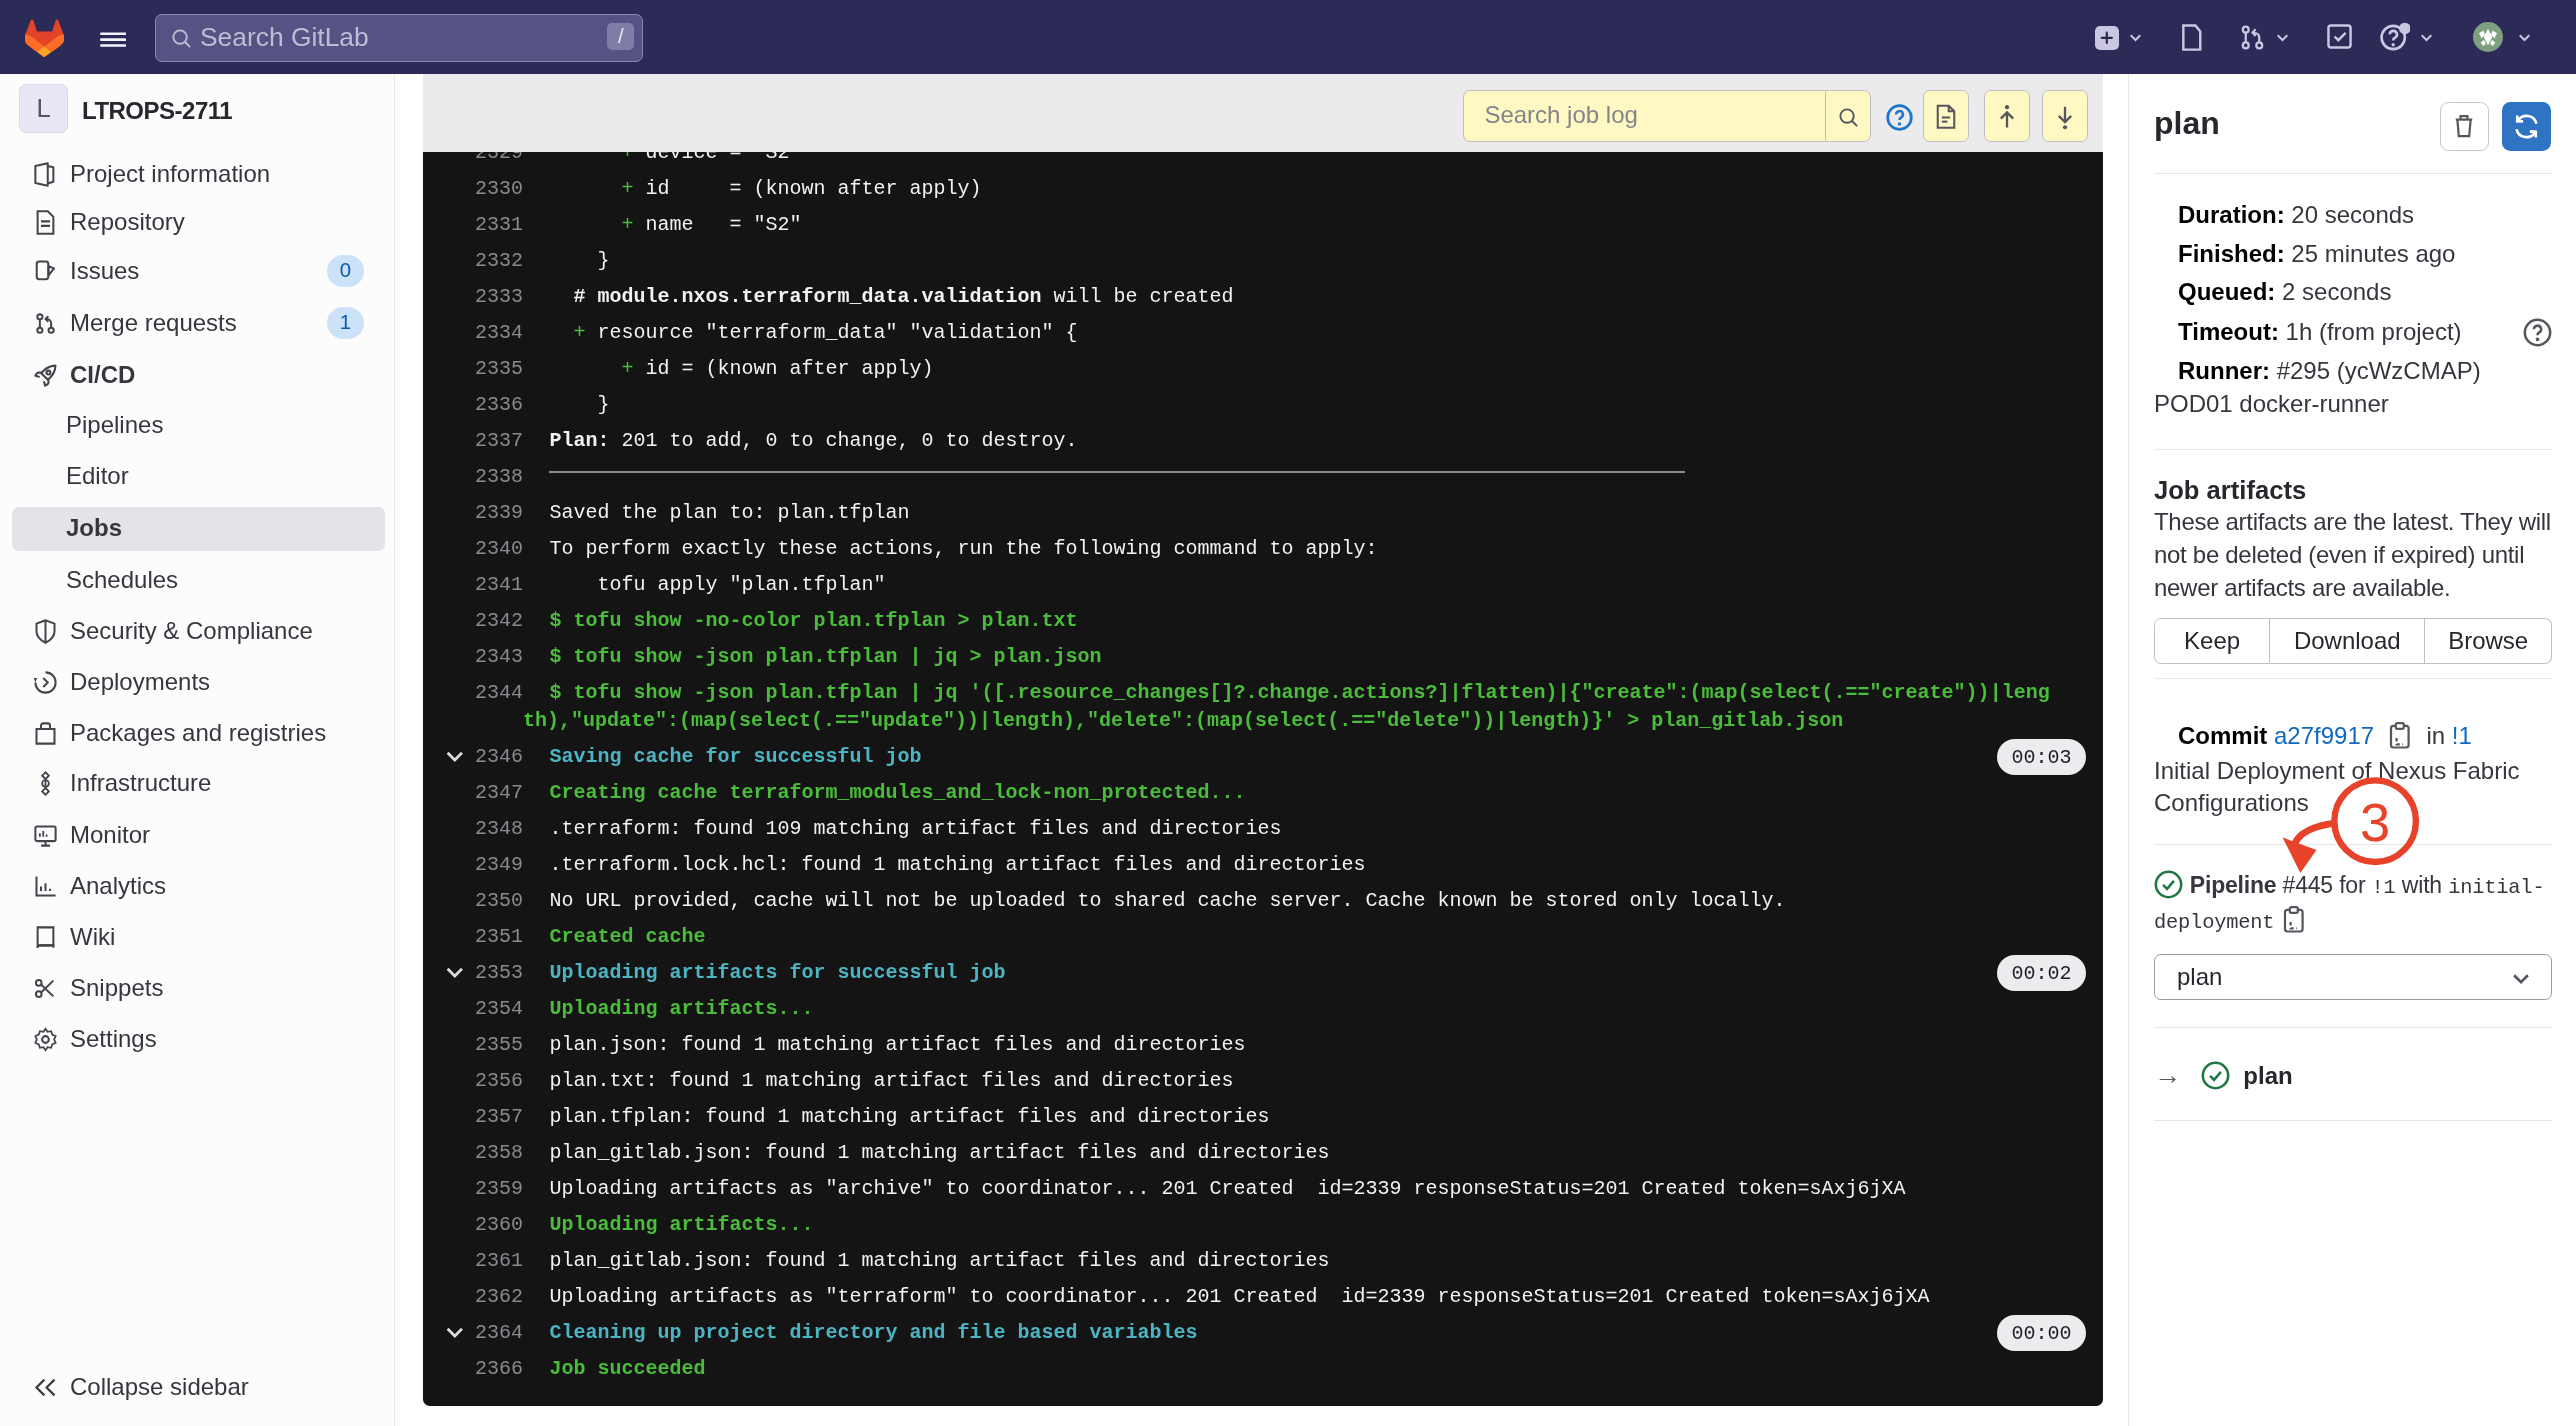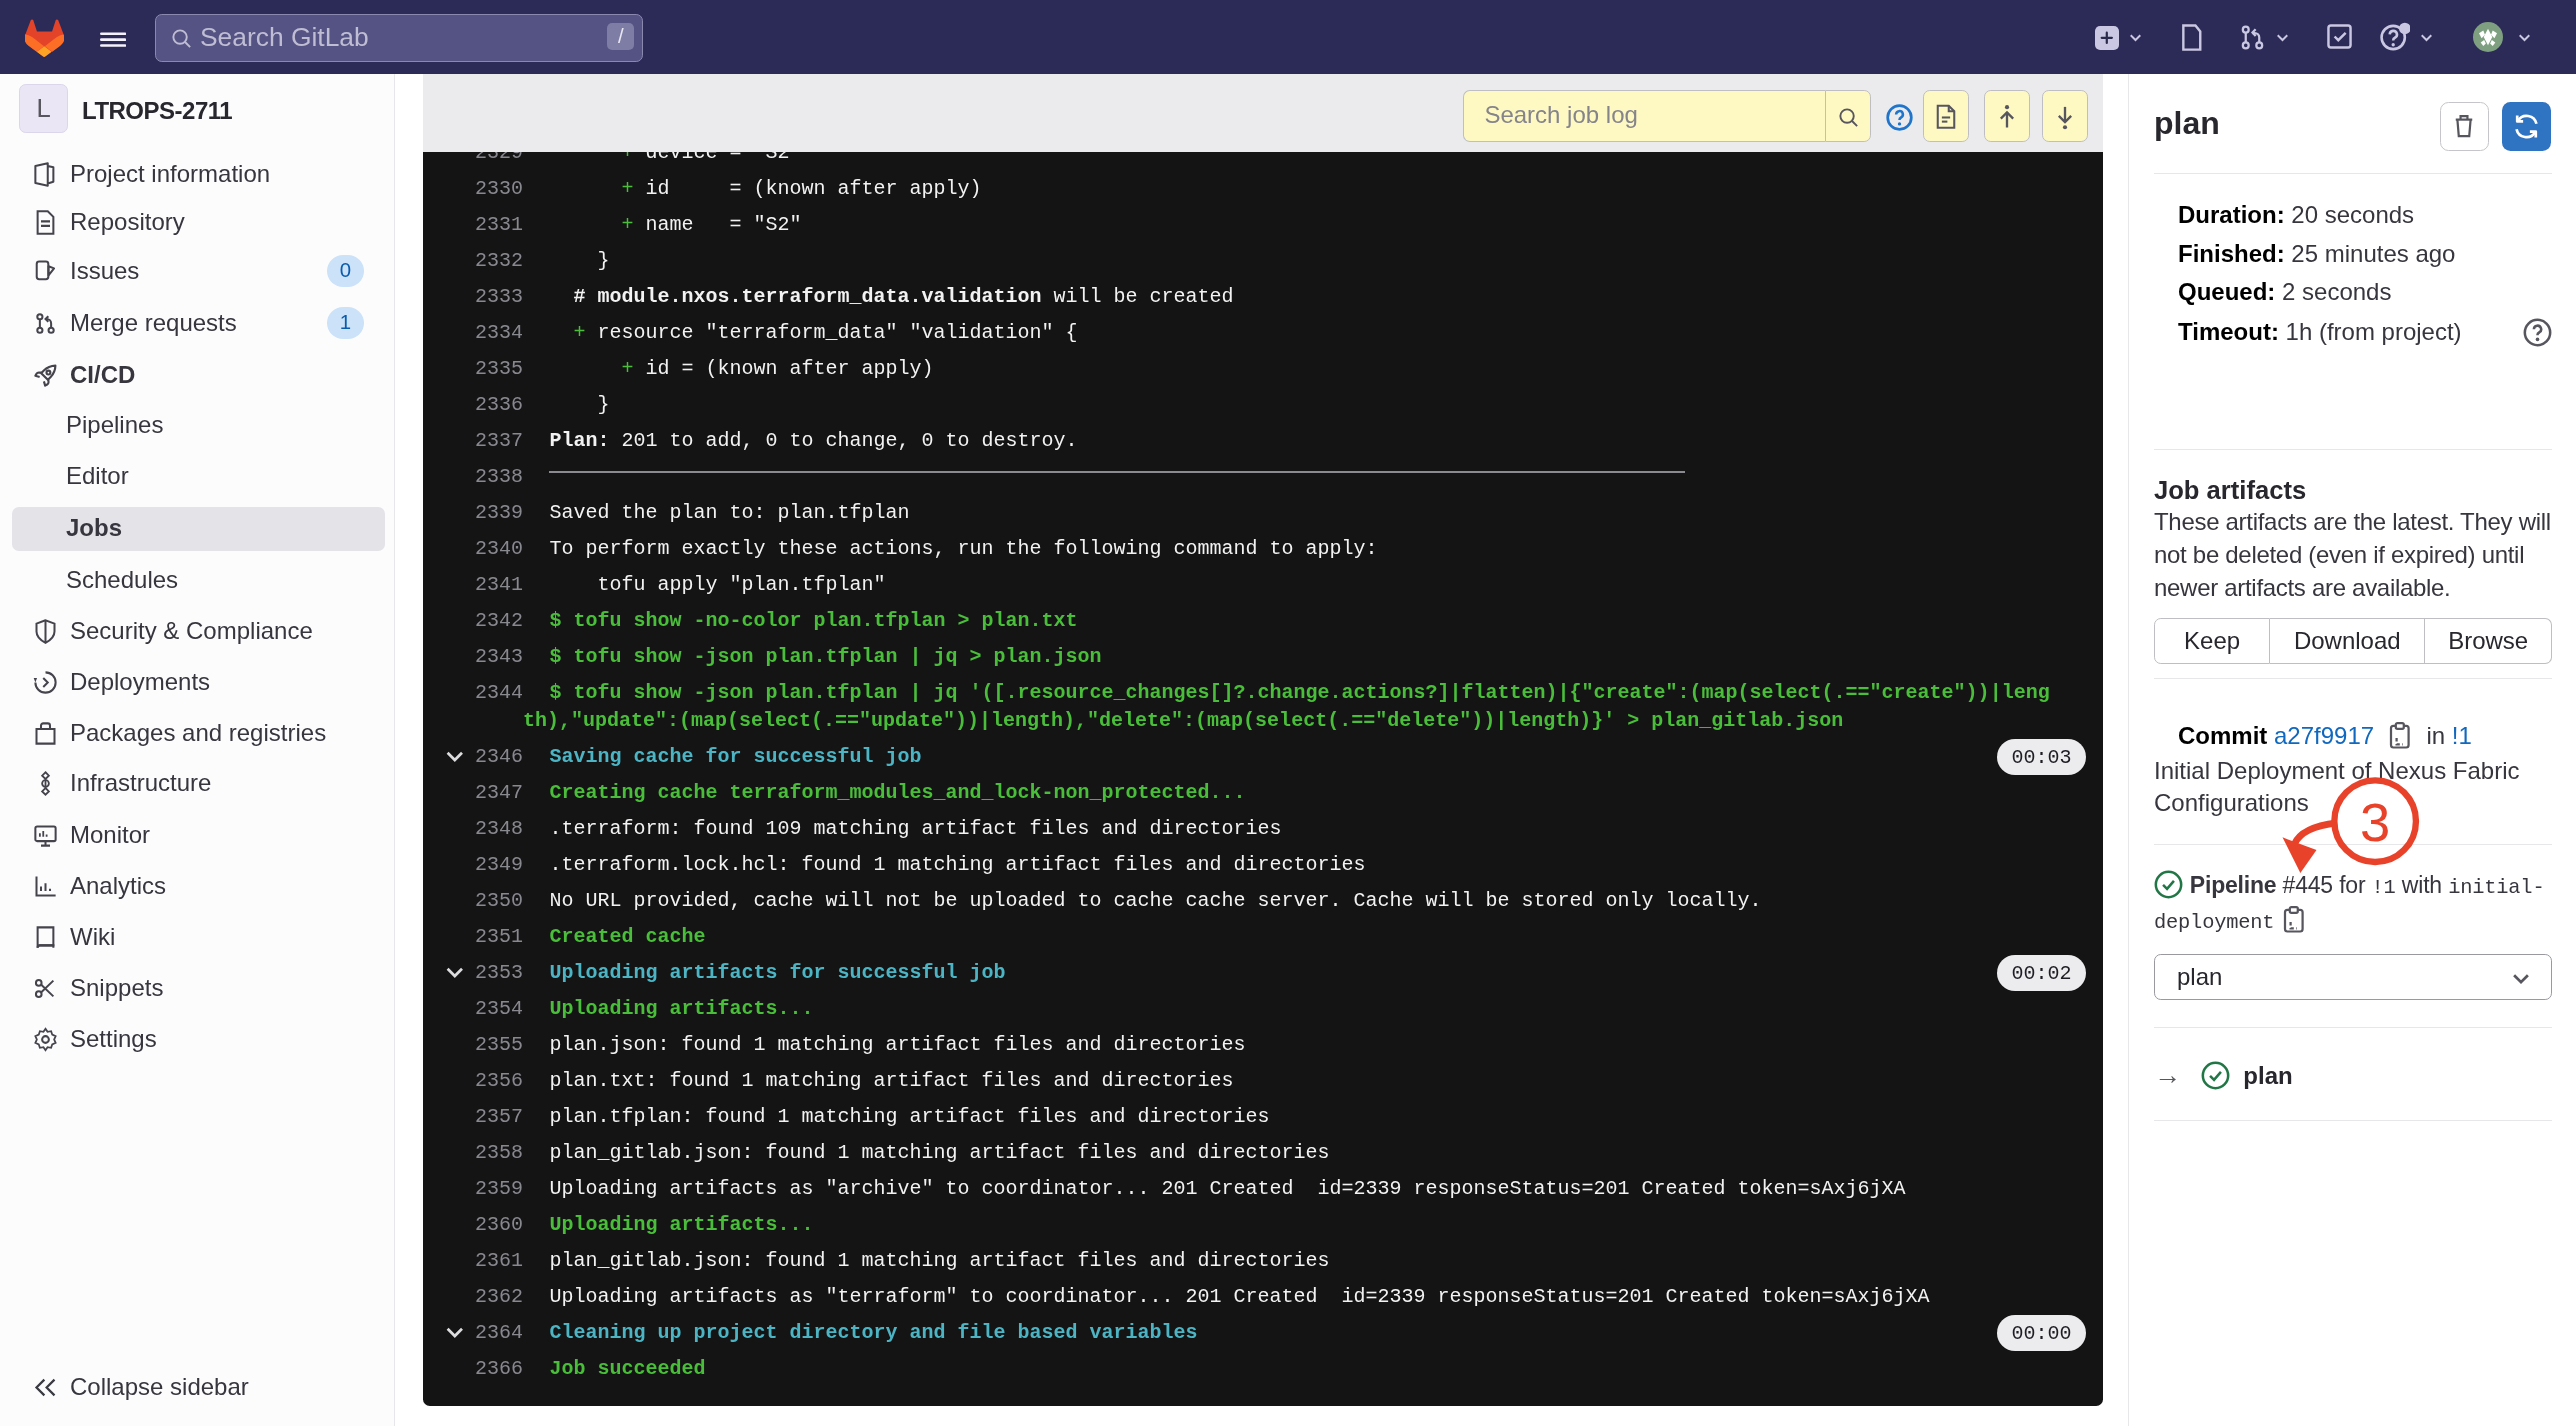--- a/index.html
+++ b/index.html
@@ -374,21 +374,21 @@
       <div class="lrow">
         <span class="ln">2348</span>
         <span class="tx">.terraform: found 109 matching artifact files and directories</span>
       </div>
       <div class="lrow">
         <span class="ln">2349</span>
         <span class="tx">.terraform.lock.hcl: found 1 matching artifact files and directories</span>
       </div>
       <div class="lrow">
         <span class="ln">2350</span>
-        <span class="tx">No URL provided, cache will not be uploaded to cache cache server. Cache will be stored only locally.</span>
+        <span class="tx">No URL provided, cache will not be uploaded to shared cache server. Cache known be stored only locally.</span>
       </div>
       <div class="lrow">
         <span class="ln">2351</span>
         <span class="tx"><span class="g">Created cache</span></span>
       </div>
       <div class="lrow">
         <svg class="chev" viewBox="0 0 16 16" fill="none" stroke="#dcdcde" stroke-width="1.7">
           <path d="M3.5 5.5 8 10l4.5-4.5"></path>
         </svg>
         <span class="ln">2353</span>
@@ -466,20 +466,21 @@
   <div class="hr" style="top:99px;"></div>
   <div class="rs kv" style="top:127px;"><b>Duration:</b> 20 seconds</div>
   <div class="rs kv" style="top:166px;"><b>Finished:</b> 25 minutes ago</div>
   <div class="rs kv" style="top:204px;"><b>Queued:</b> 2 seconds</div>
   <div class="rs kv" style="top:244px;"><b>Timeout:</b> 1h (from project)</div>
   <svg class="abs" style="left:394px; top:244px;" width="29" height="29" viewBox="0 0 16 16" fill="none">
       <circle cx="8" cy="8" r="7" stroke="#57565e" stroke-width="1.4"></circle>
       <path d="M6 6.2a2 2 0 1 1 2.9 1.8c-.6.3-.9.7-.9 1.3v.2" stroke="#57565e" stroke-width="1.4"></path>
       <circle cx="8" cy="11.8" r="1" fill="#57565e"></circle>
     </svg>
+  <div class="rs kv" style="top:280px; line-height:33px;"><b>Runner:</b> #295 (ycWzCMAP) POD01 docker-runner</div>
 
   <div class="hr" style="top:375px;"></div>
   <div class="rs" style="top:402px; font-size:25.6px; font-weight:bold; color:#28272d;">Job artifacts</div>
   <div class="rs" style="top:431px; font-size:24px; color:#37363e; line-height:33px; letter-spacing:-0.3px; white-space:nowrap;">These artifacts are the latest. They will<br>not be deleted (even if expired) until<br>newer artifacts are available.</div>
   <div class="rs" style="top:544px; height:46px; display:flex;">
     <div style="flex:1; border:1.7px solid #bfbfc3; border-radius:6.8px 0 0 6.8px; font-size:24px; color:#28272d; text-align:center; line-height:43px;">Keep</div>
     <div style="flex:1.35; border:1.7px solid #bfbfc3; border-left:none; font-size:24px; color:#28272d; text-align:center; line-height:43px;">Download</div>
     <div style="flex:1.1; border:1.7px solid #bfbfc3; border-left:none; border-radius:0 6.8px 6.8px 0; font-size:24px; color:#28272d; text-align:center; line-height:43px;">Browse</div>
   </div>
   <div class="hr" style="top:604px;"></div>

